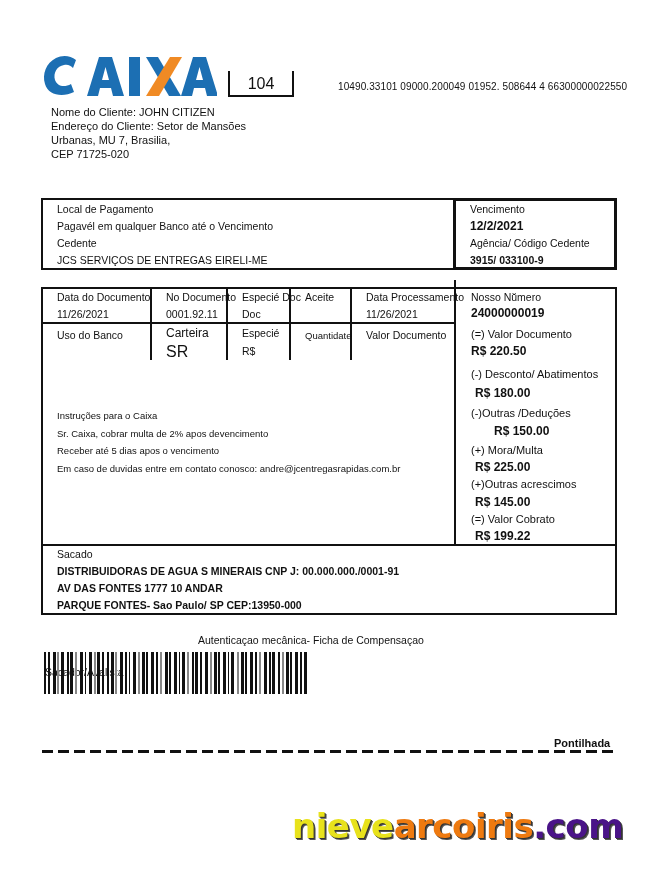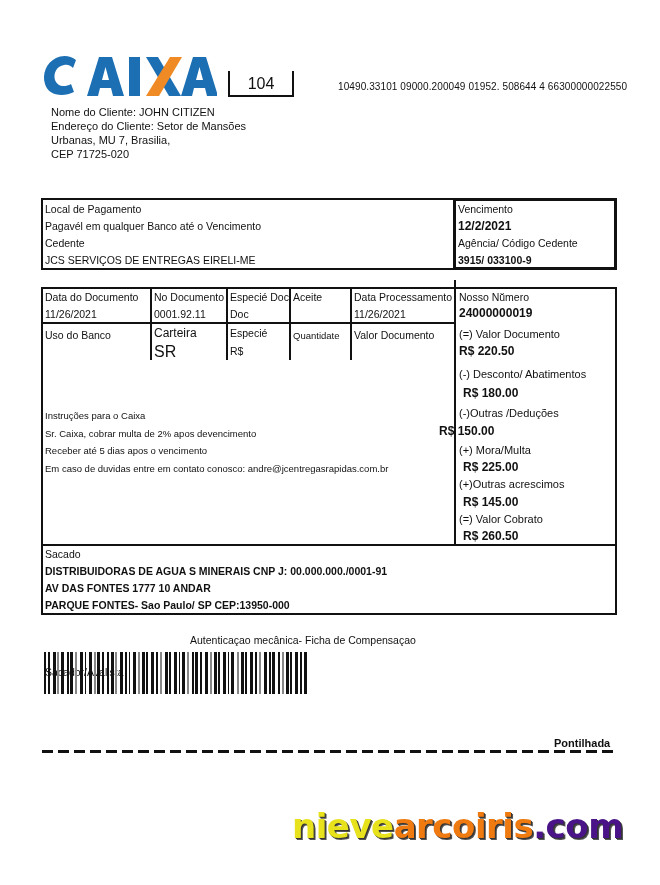--- a/index.html
+++ b/index.html
@@ -14,21 +14,21 @@
     left: 228px; top: 71px; width: 62px; height: 24px;
     border-left: 2px solid #111; border-right: 2px solid #111; border-bottom: 2px solid #111;
     font-size: 16px; text-align: center; line-height: 26px;
   }
   .digitable { left: 338px; top: 81px; font-size: 10px; letter-spacing: 0.1px; }
   .client { left: 51px; top: 105px; font-size: 11px; line-height: 14px; }
   
   .box { border: 2px solid #111; box-sizing: border-box; }
   .lbl { font-size: 10.5px; line-height: 17px; white-space: nowrap; }
   .bold { font-weight: bold; }
-  .cell { position: absolute; box-sizing: border-box; padding-left: 2px; }
+  .cell { position: absolute; box-sizing: border-box; padding-left: 14px; }
   .vline { position: absolute; width: 2px; background: #111; }
   .hline { position: absolute; height: 2px; background: #111; }
   .right-item-lbl { font-size: 11px; line-height: 17px; white-space: nowrap; }
   .right-item-val { font-size: 12px; line-height: 17px; font-weight: bold; white-space: nowrap; }
   .barcode { left: 44px; top: 652px; width: 366px; height: 42px; display: flex; align-items: stretch; }
   .barcode span { display: block; height: 100%; }
   .dash {
     left: 42px; top: 750px; width: 574px; height: 3px;
     background: repeating-linear-gradient(to right, #111 0 11px, transparent 11px 16px);
   }
@@ -122,36 +122,36 @@
 </div>
 
 <div class="cell lbl" style="left:457px; top:289px;">Nosso Nŭmero</div>
 <div class="cell right-item-val" style="left:457px; top:305px;">24000000019</div>
 
 <div class="cell right-item-lbl" style="left:457px; top:326px; font-size:11px;">(=) Valor Documento</div>
 <div class="cell right-item-val" style="left:457px; top:343px;">R$ 220.50</div>
 <div class="cell right-item-lbl" style="left:457px; top:366px;">(-) Desconto/ Abatimentos</div>
 <div class="cell right-item-val" style="left:461px; top:385px;">R$ 180.00</div>
 <div class="cell right-item-lbl" style="left:457px; top:405px;">(-)Outras /Deduções</div>
-<div class="cell right-item-val" style="left:437px; top:423px;">R$ 150.00</div>
+<div class="cell right-item-val" style="left:480px; top:423px;">R$ 150.00</div>
 <div class="cell right-item-lbl" style="left:457px; top:442px;">(+) Mora/Multa</div>
 <div class="cell right-item-val" style="left:461px; top:459px;">R$ 225.00</div>
 <div class="cell right-item-lbl" style="left:457px; top:476px;">(+)Outras acrescimos</div>
 <div class="cell right-item-val" style="left:461px; top:494px;">R$ 145.00</div>
 <div class="cell right-item-lbl" style="left:457px; top:511px;">(=) Valor Cobrato</div>
-<div class="cell right-item-val" style="left:461px; top:528px;">R$ 260.50</div>
+<div class="cell right-item-val" style="left:461px; top:528px;">R$ 199.22</div>
 
 <div class="abs box" style="left:41px; top:544px; width:576px; height:71px;"></div>
 <div class="cell lbl" style="left:43px; top:546px;">Sacado</div>
 <div class="cell lbl bold" style="left:43px; top:563px;">DISTRIBUIDORAS DE AGUA S MINERAIS CNP J: 00.000.000./0001-91</div>
 <div class="cell lbl bold" style="left:43px; top:580px;">AV DAS FONTES 1777 10 ANDAR</div>
 <div class="cell lbl bold" style="left:43px; top:597px;">PARQUE FONTES- Sao Paulo/ SP CEP:13950-000</div>
 
 <div class="abs lbl" style="left:45px; top:632px;margin-top:32px;">Sacador/Avalista</div>
-<div class="abs lbl" style="left:190px; top:632px;">Autenticaçao mecânica- Ficha de Compensaçao</div>
+<div class="abs lbl" style="left:198px; top:632px;">Autenticaçao mecânica- Ficha de Compensaçao</div>
 
 <div class="abs barcode">
   <span style="width:2px;background:#111"></span>
     <span style="width:2px"></span>
   <span style="width:2px;background:#111"></span>
     <span style="width:3px"></span>
   <span style="width:3px;background:#111"></span>
     <span style="width:1px"></span>
   <span style="width:2px;background:#888"></span>
     <span style="width:2px"></span>

